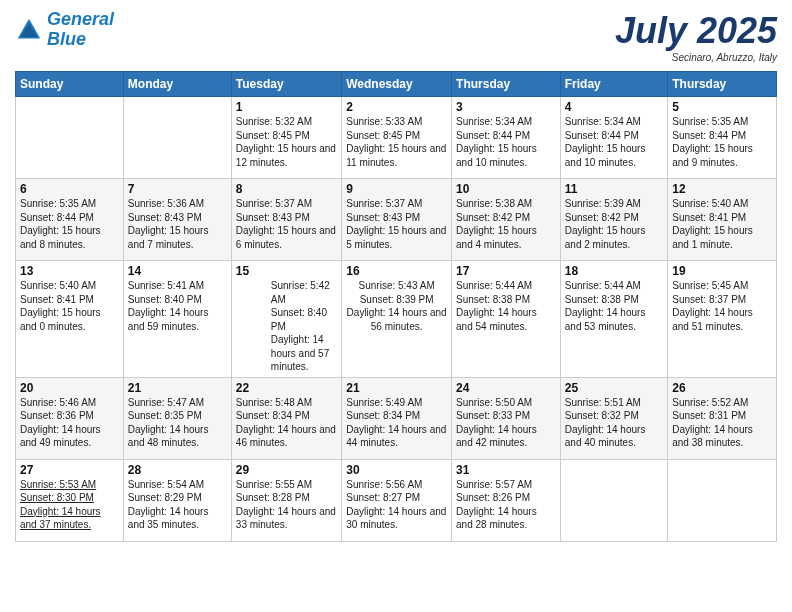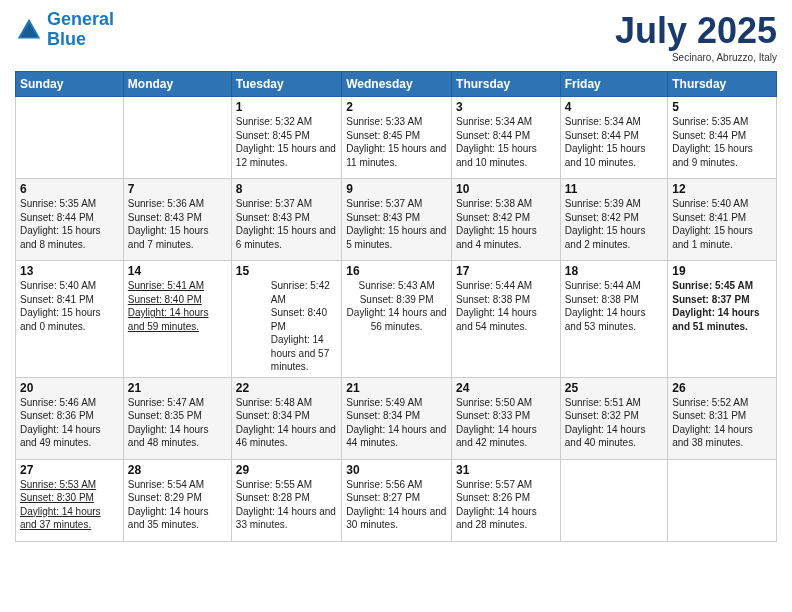--- a/index.html
+++ b/index.html
@@ -14,20 +14,21 @@
       width: 792px;
       height: 612px;
       padding: 10px 15px;
       background: #fff;
     }
     .header {
       display: flex;
       justify-content: space-between;
       align-items: flex-start;
       margin-bottom: 8px;
+      font-style: italic;
     }
     .logo {
       display: flex;
       align-items: center;
       gap: 4px;
     }
     .logo-text {
       font-size: 18px;
       font-weight: bold;
       color: #1a3a6b;
@@ -207,21 +208,21 @@
         </tr>
         <tr>
           <td>
             <span class="day-num">13</span>
             <div class="day-info" style="white-space: pre-line;">Sunrise: 5:40 AM
 Sunset: 8:41 PM
 Daylight: 15 hours and 0 minutes.</div>
           </td>
           <td>
             <span class="day-num">14</span>
-            <div class="day-info" style="white-space: pre-line; text-decoration: underline;">Sunrise: 5:41 AM
+            <div class="day-info" style="white-space: pre-line;">Sunrise: 5:41 AM
 Sunset: 8:40 PM
 Daylight: 14 hours and 59 minutes.</div>
           </td>
           <td>
             <span class="day-num">15</span>
             <div class="day-info" style="white-space: pre-line; margin-left: 35px;">Sunrise: 5:42 AM
 Sunset: 8:40 PM
 Daylight: 14 hours and 57 minutes.</div>
           </td>
           <td>
@@ -237,21 +238,21 @@
 Daylight: 14 hours and 54 minutes.</div>
           </td>
           <td>
             <span class="day-num">18</span>
             <div class="day-info" style="white-space: pre-line;">Sunrise: 5:44 AM
 Sunset: 8:38 PM
 Daylight: 14 hours and 53 minutes.</div>
           </td>
           <td>
             <span class="day-num">19</span>
-            <div class="day-info" style="white-space: pre-line; font-weight: bold;">Sunrise: 5:45 AM
+            <div class="day-info" style="white-space: pre-line;">Sunrise: 5:45 AM
 Sunset: 8:37 PM
 Daylight: 14 hours and 51 minutes.</div>
           </td>
         </tr>
         <tr>
           <td>
             <span class="day-num">20</span>
             <div class="day-info" style="white-space: pre-line;">Sunrise: 5:46 AM
 Sunset: 8:36 PM
 Daylight: 14 hours and 49 minutes.</div>

